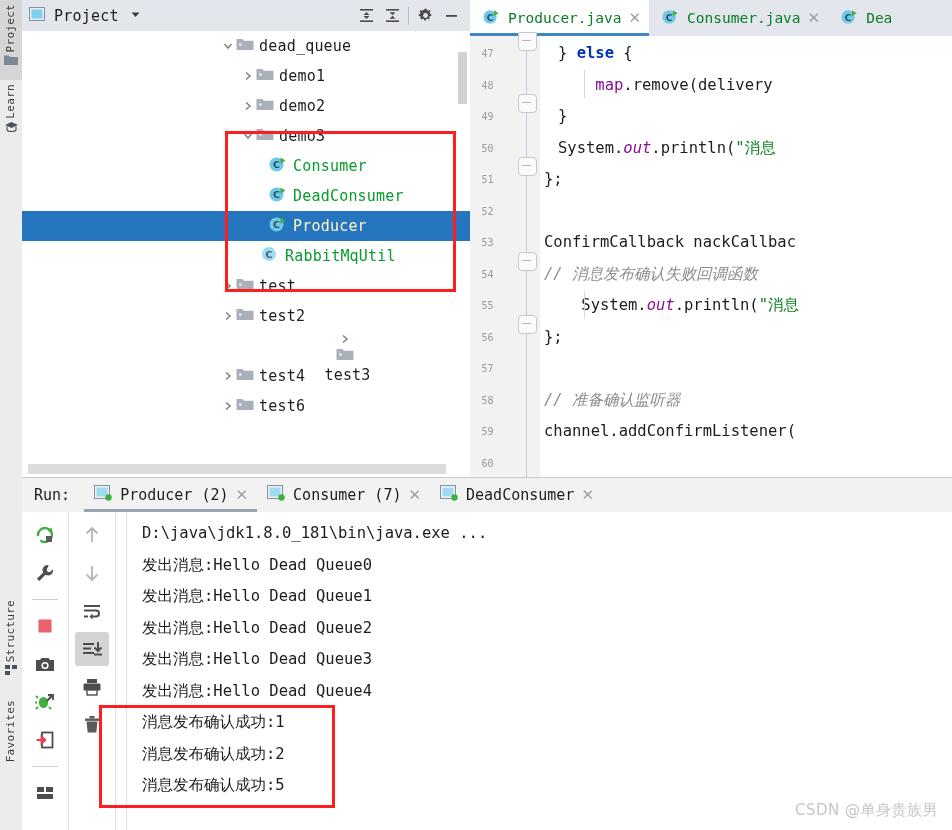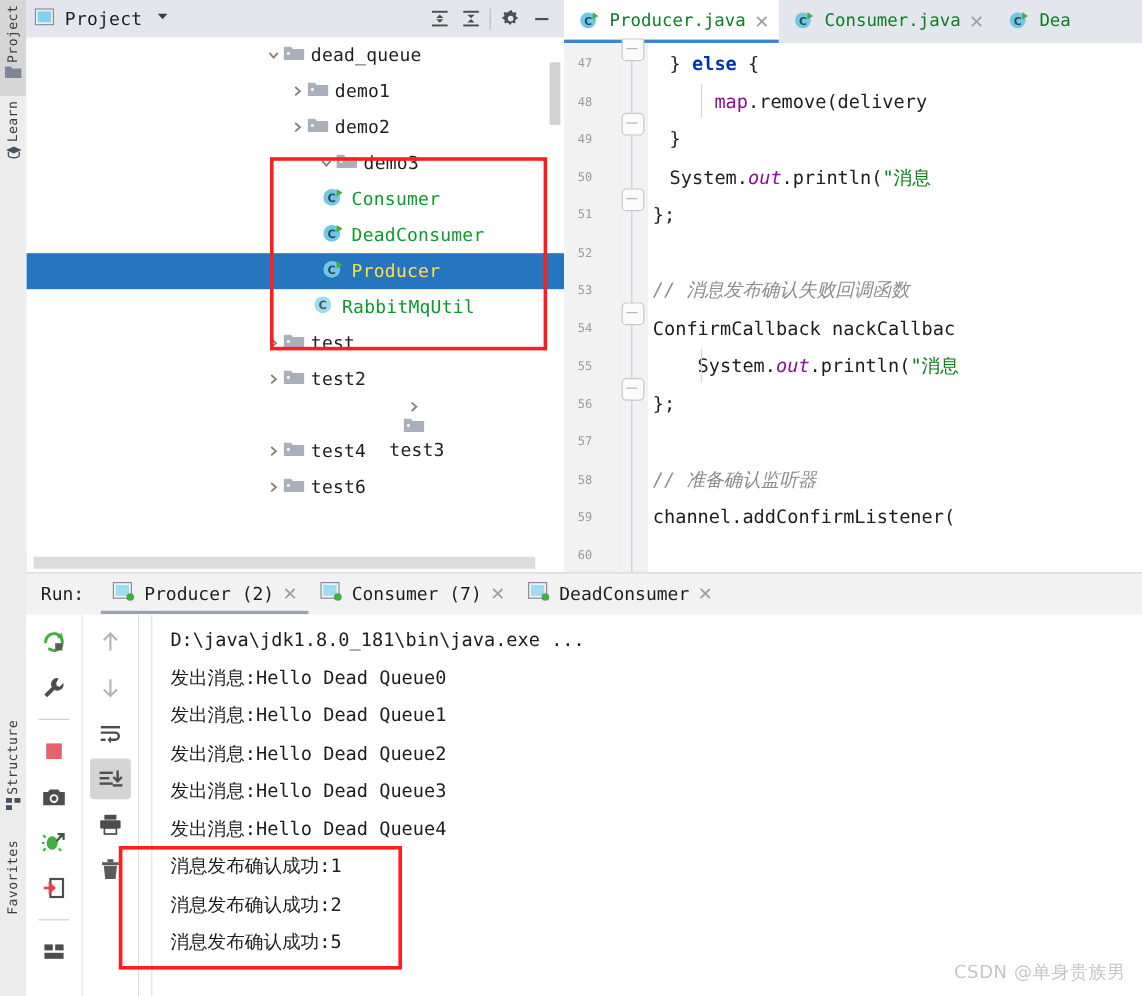--- a/index.html
+++ b/index.html
@@ -52,21 +52,21 @@
     position:absolute;left:0;top:31px;right:0;bottom:16px;
     overflow:hidden;background:#fff;
   }
   .trow{
     position:relative;height:30px;display:flex;align-items:center;
     white-space:nowrap;
     font-family:"DejaVu Sans Mono","Liberation Mono",monospace;
     font-size:15px;
   }
   .trow.sel{background:#2675bf;}
-  .trow.sel .tlabel{color:#fde047;}
+  .trow.sel .tlabel{color:#fef9c3;}
   .arrow{width:16px;height:16px;flex:0 0 16px;display:flex;align-items:center;justify-content:center;}
   .tlabel{margin-left:5px;letter-spacing:.2px;}
   .c-folder{color:#1d1d1d;}
   .c-green{color:#0a9b2e;text-align:center;}
   .ficon{flex:0 0 18px;}
   .cicon{flex:0 0 18px;position:relative;}
 
   .hscroll{
     position:absolute;left:6px;right:24px;bottom:3px;height:10px;
     background:#dcdcdc;border-radius:0;
@@ -318,21 +318,21 @@
         </span>
         <span class="ficon">
           <svg width="18" height="15" viewBox="0 0 18 15">
               <path d="M0.5 2h6l1.3 1.8H17.5V13H0.5z" fill="#a9b0ba"></path>
               <circle cx="4.3" cy="7.5" r="1.3" fill="#f4f6f8"></circle>
             </svg>
         </span>
         <span class="tlabel c-folder">demo2</span>
       </div>
 
-      <div class="trow" style="padding-left:218px;margin-left:24px;">
+      <div class="trow" style="padding-left:218px;">
         <span class="arrow">
           <svg width="12" height="12" viewBox="0 0 12 12">
               <path d="M2.5 4l3.5 4 3.5-4" stroke="#808080" stroke-width="1.5" fill="none"></path>
             </svg>
         </span>
         <span class="ficon">
           <svg width="18" height="15" viewBox="0 0 18 15">
               <path d="M0.5 2h6l1.3 1.8H17.5V13H0.5z" fill="#a9b0ba"></path>
               <circle cx="4.3" cy="7.5" r="1.3" fill="#f4f6f8"></circle>
             </svg>
@@ -529,22 +529,22 @@
 
       <div class="codecol">
         <div class="indentguide" style="left:44px;top:34px;height:28px;"></div>
         <div class="indentguide" style="left:44px;top:255px;height:28px;"></div>
         <div class="cline"><span class="pln">} </span><span class="kw">else</span><span class="pln"> {</span></div>
         <div class="cline"><span class="pln">    </span><span class="fld">map</span><span class="pln">.remove(delivery</span></div>
         <div class="cline"><span class="pln">}</span></div>
         <div class="cline"><span class="pln">System.</span><span class="stat">out</span><span class="pln">.println(</span><span class="str">"消息</span></div>
         <div class="cline" style="padding-left:4px;"><span class="pln">};</span></div>
         <div class="cline"></div>
+        <div class="cline" style="padding-left:4px;"><span class="pln">ConfirmCallback nackCallbac</span></div>
         <div class="cline" style="padding-left:4px;"><span class="cmt">// 消息发布确认失败回调函数</span></div>
-        <div class="cline" style="padding-left:4px;"><span class="pln">ConfirmCallback nackCallbac</span></div>
         <div class="cline" style="padding-left:4px;"><span class="pln">    System.</span><span class="stat">out</span><span class="pln">.println(</span><span class="str">"消息</span></div>
         <div class="cline" style="padding-left:4px;"><span class="pln">};</span></div>
         <div class="cline"></div>
         <div class="cline" style="padding-left:4px;"><span class="cmt">// 准备确认监听器</span></div>
         <div class="cline" style="padding-left:4px;"><span class="pln">channel.addConfirmListener(</span></div>
         <div class="cline"></div>
       </div>
     </div>
   </div>
 

